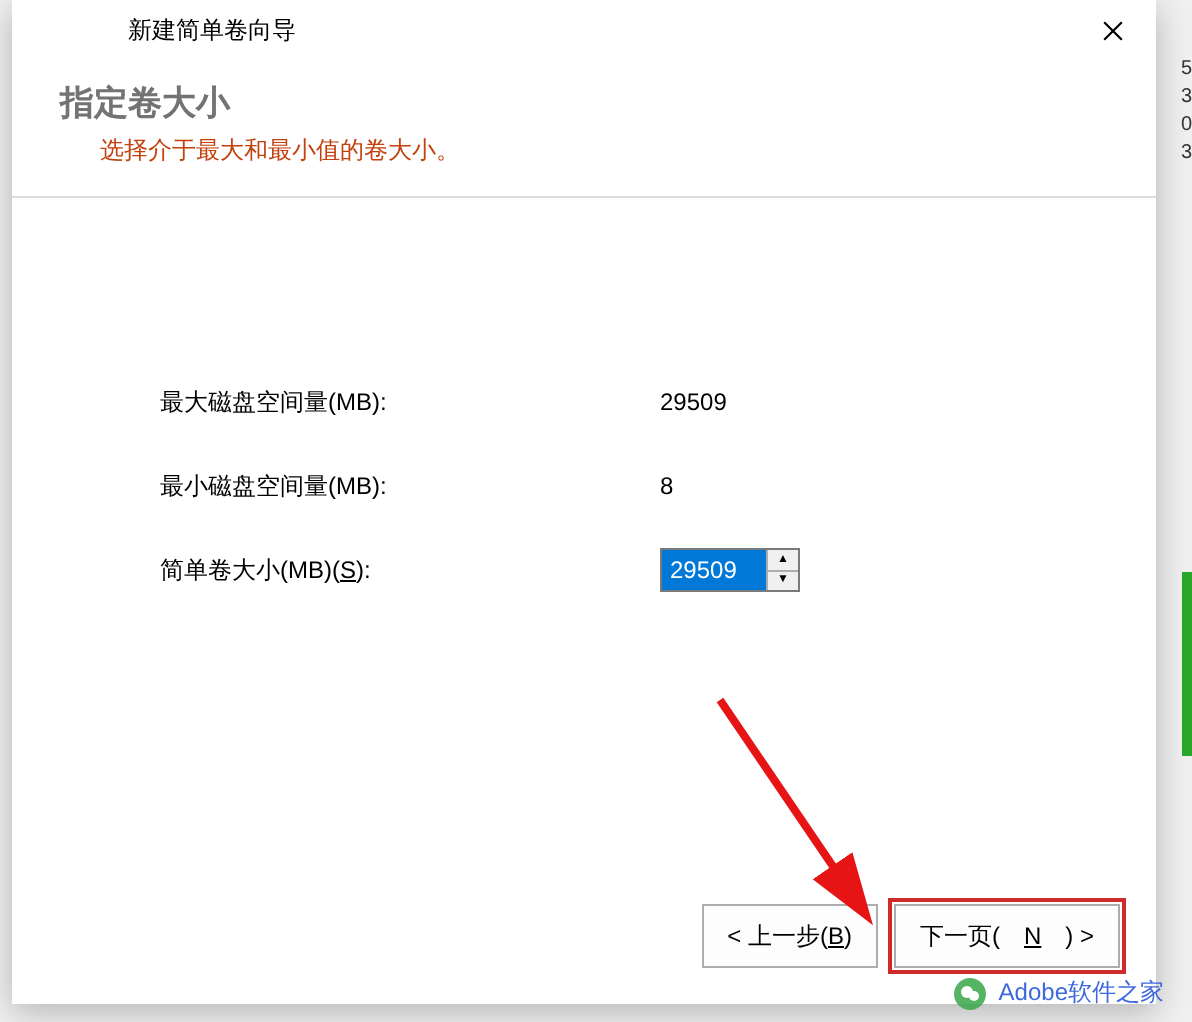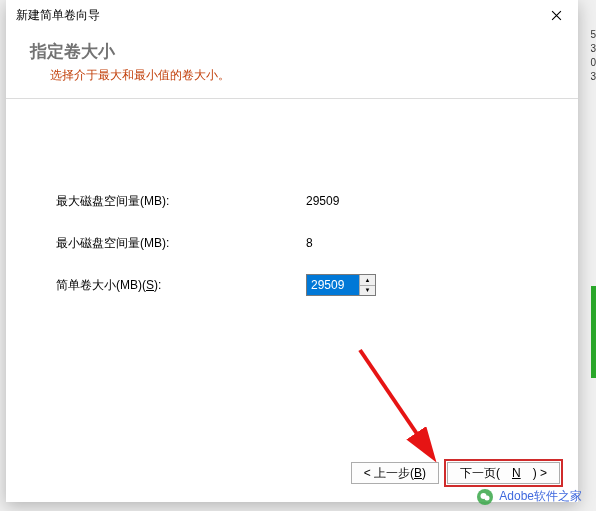--- a/index.html
+++ b/index.html
@@ -21,20 +21,21 @@
     height: 502px;
     background: #ffffff;
     box-shadow: 0 4px 16px rgba(0,0,0,0.25);
   }
   .titlebar {
     height: 30px;
     display: flex;
     align-items: center;
     padding: 0 0 0 10px;
     justify-content: space-between;
+    margin-left: 48px;
   }
   .titlebar-title {
     font-size: 12px;
     color: #000;
   }
   .close-btn {
     width: 44px;
     height: 30px;
     display: flex;
     align-items: center;
@@ -58,20 +59,21 @@
     padding-left: 20px;
   }
   .content {
     padding: 90px 50px 20px 50px;
   }
   .row {
     display: flex;
     align-items: center;
     height: 24px;
     margin-bottom: 18px;
+    margin-left: 24px;
   }
   .row .label {
     width: 250px;
     font-size: 12px;
     color: #000;
   }
   .row .value {
     font-size: 12px;
     color: #000;
   }
@@ -110,21 +112,21 @@
   .underline { text-decoration: underline; }
   .footer {
     position: absolute;
     bottom: 18px;
     right: 18px;
     display: flex;
     gap: 8px;
   }
   .btn {
     min-width: 86px;
-    height: 22px;
+    height: 32px;
     border: 1px solid #adadad;
     background: #fdfdfd;
     font-size: 12px;
     font-family: inherit;
     display: flex;
     align-items: center;
     justify-content: center;
     padding: 0 12px;
     cursor: pointer;
   }

